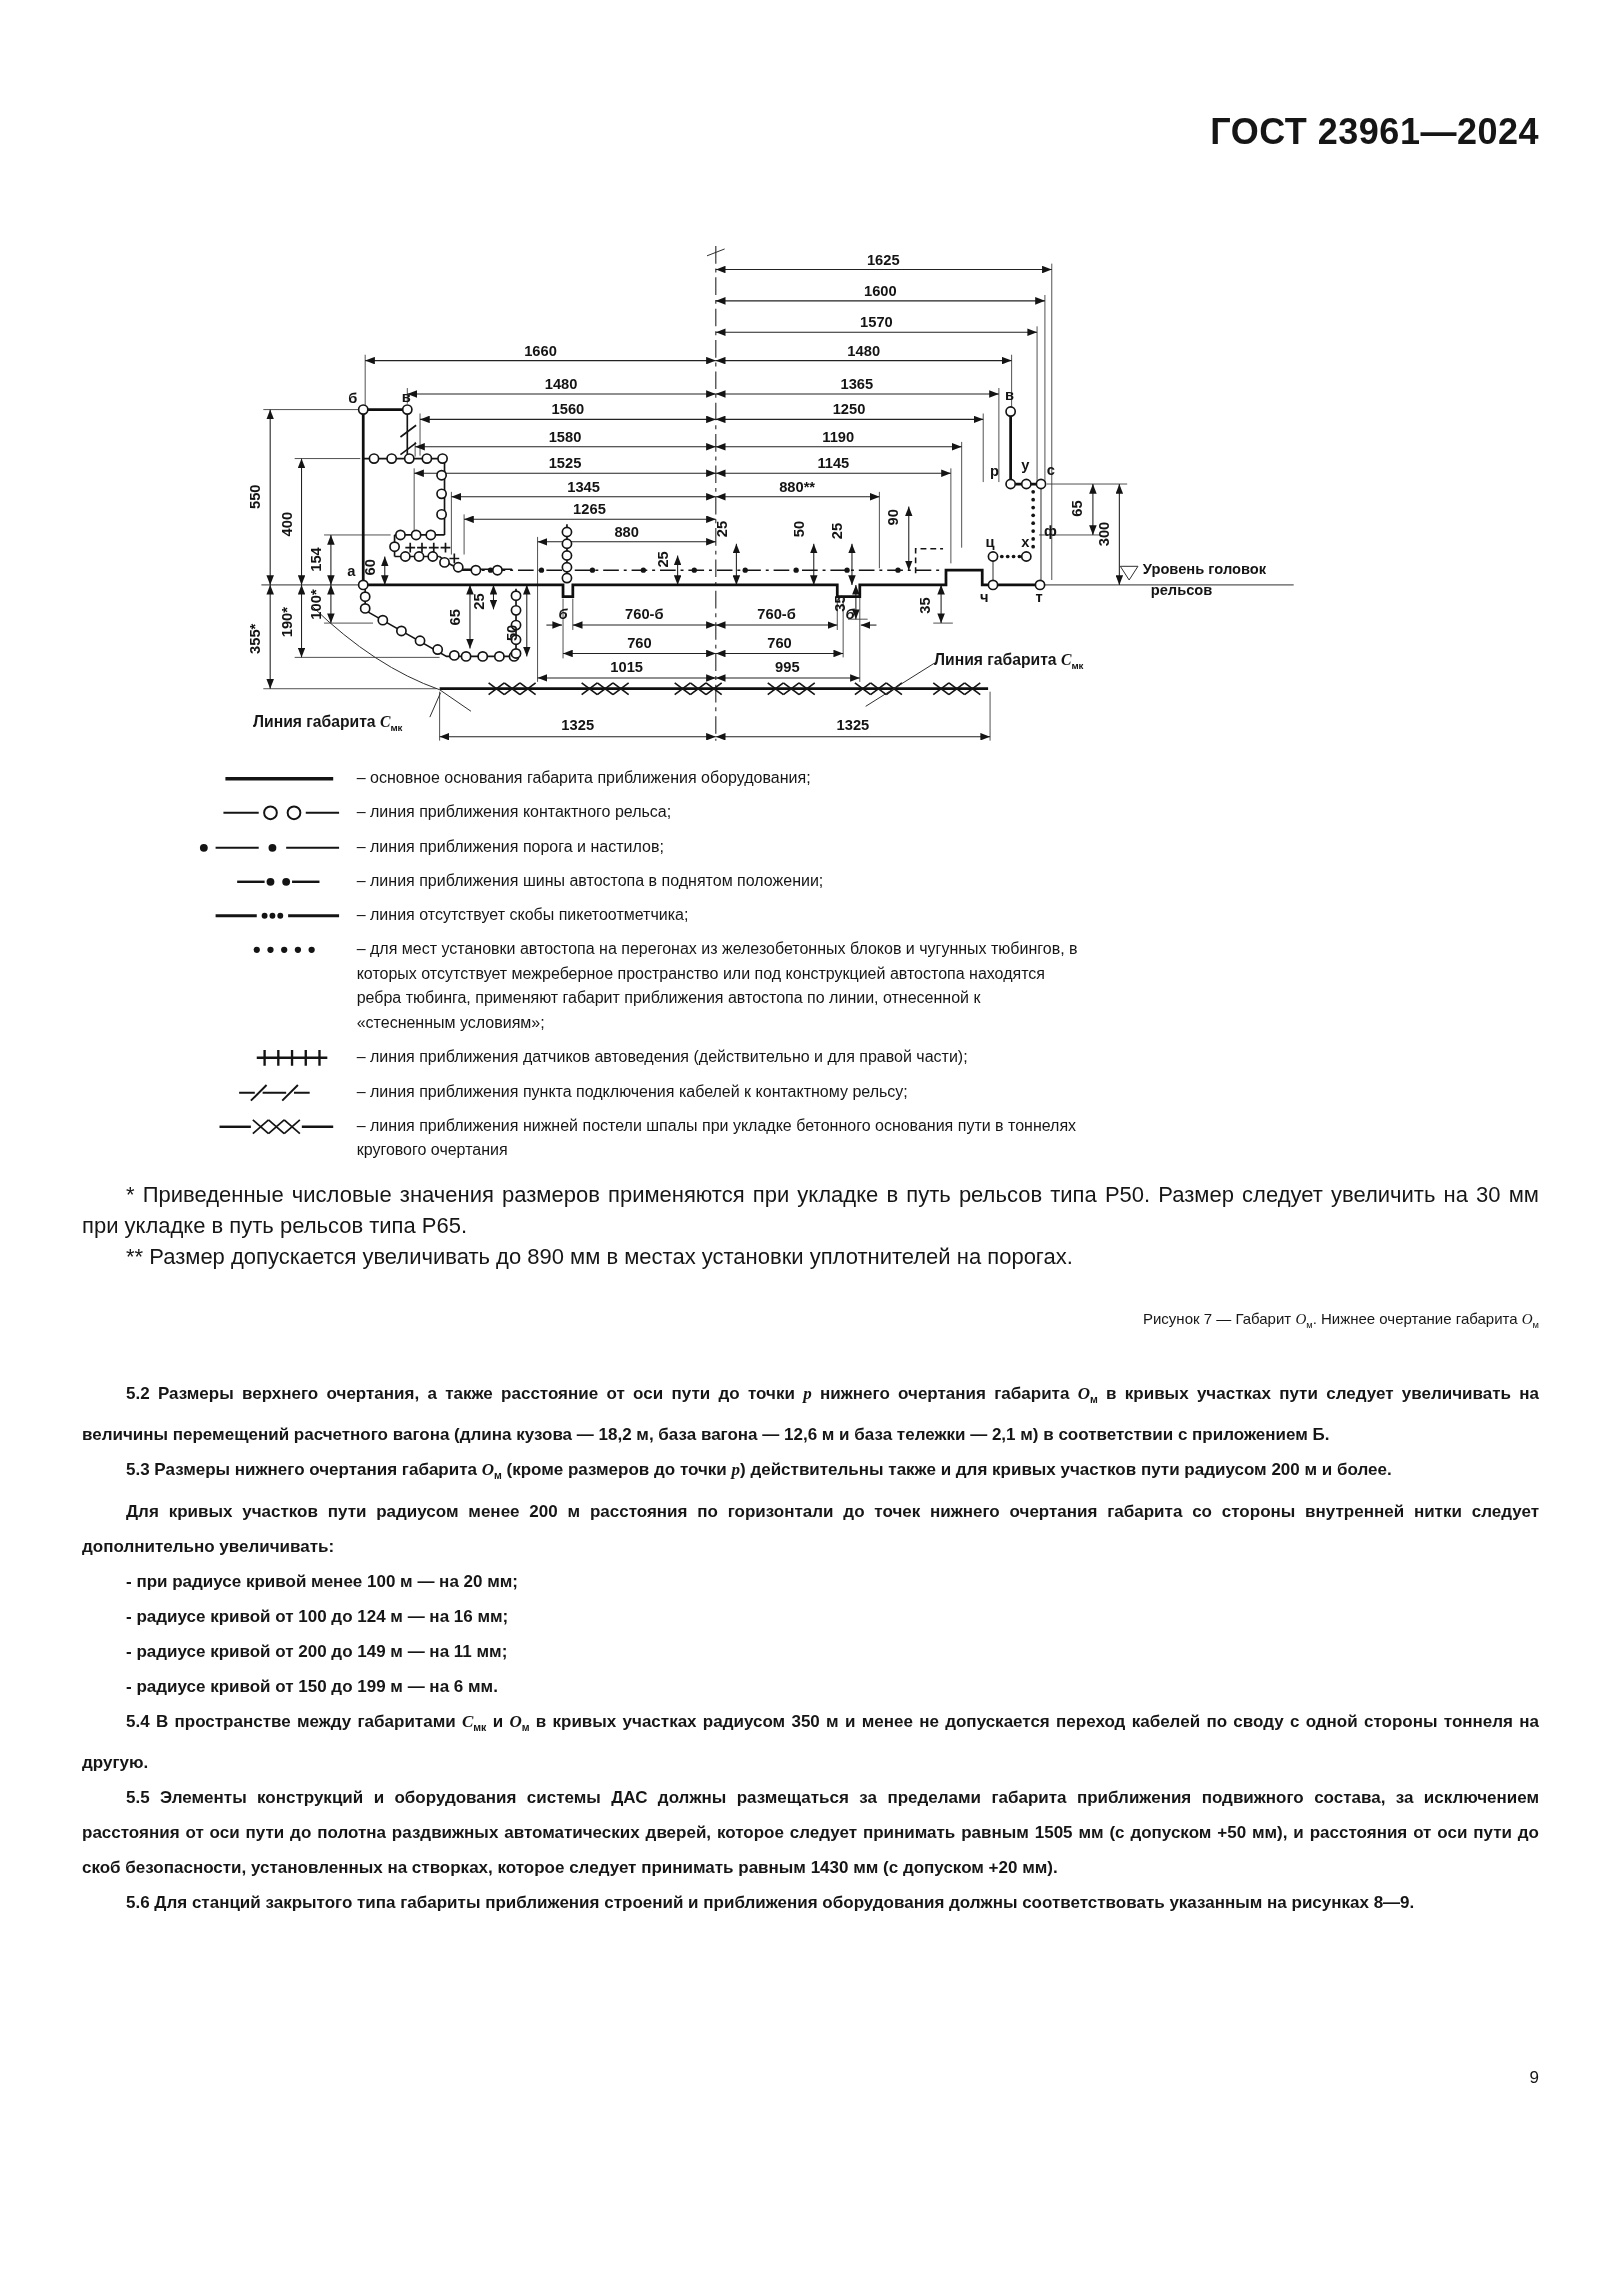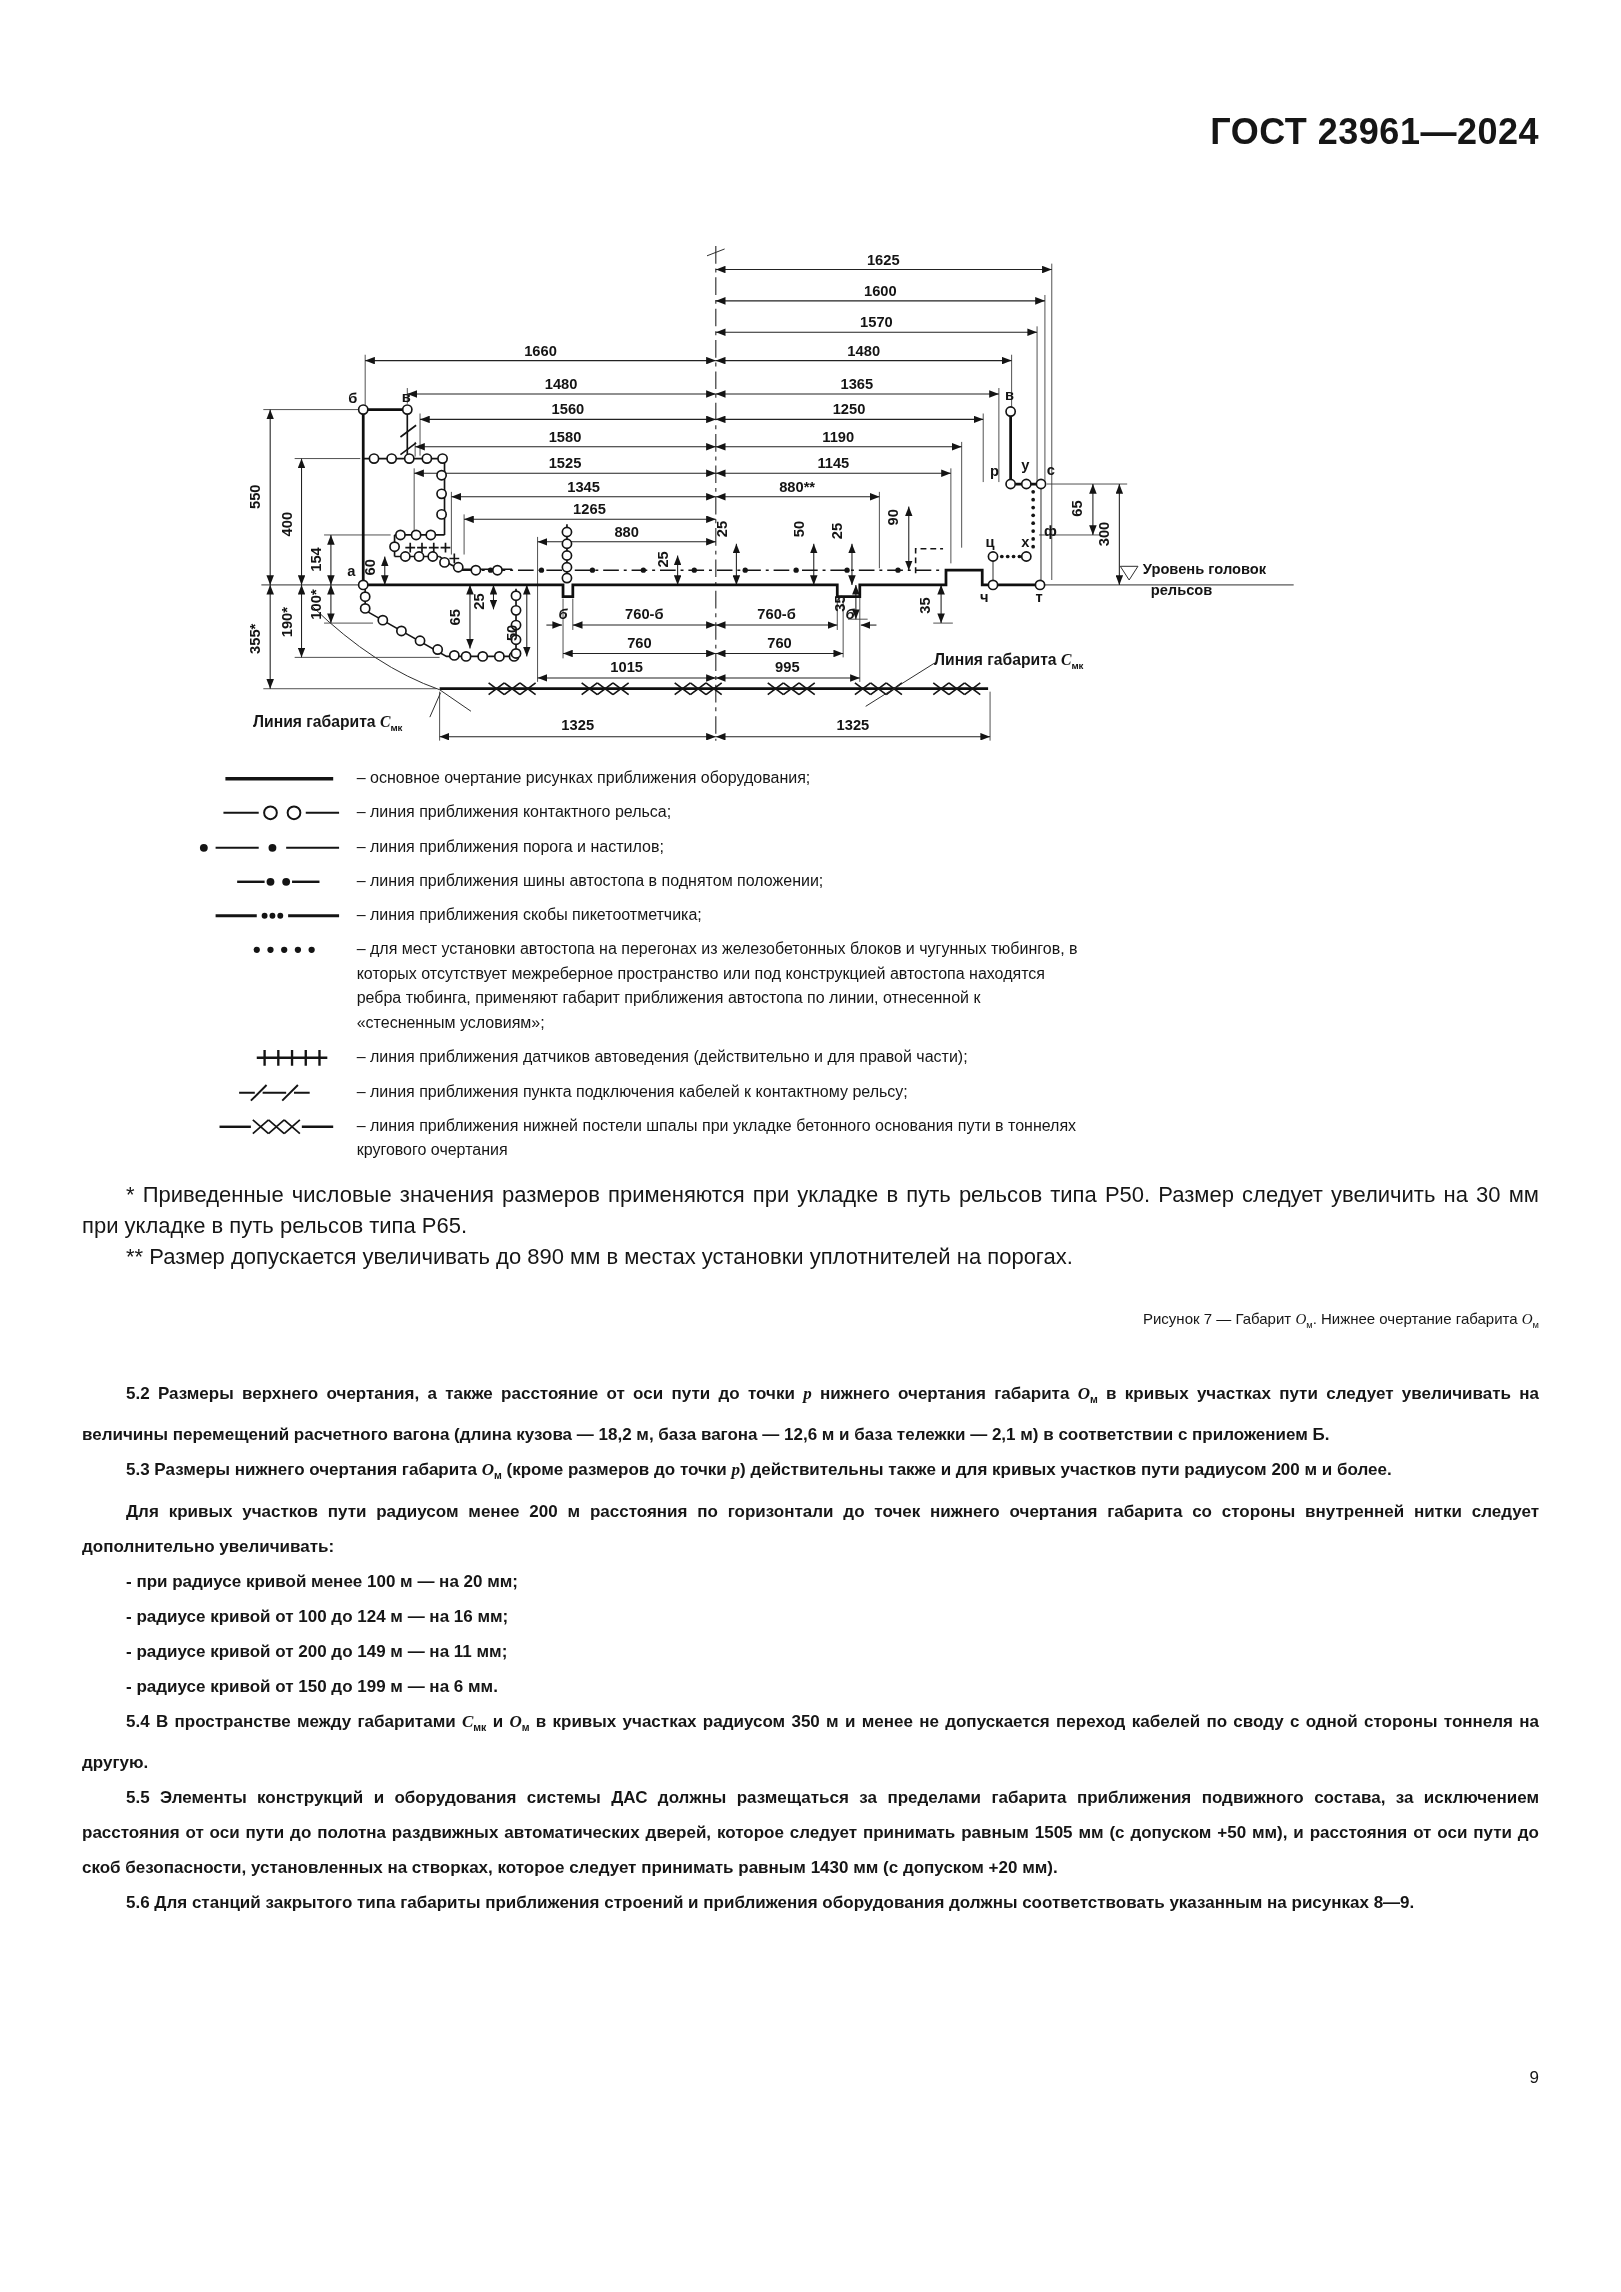--- a/index.html
+++ b/index.html
@@ -336,21 +336,21 @@
 
 <div class="abs gauge-label" style="left:253px;top:713px;">Линия габарита <i>С</i><sub>мк</sub></div>
 <div class="abs gauge-label" style="left:934px;top:651px;">Линия габарита <i>С</i><sub>мк</sub></div>
 
 <div id="legend" class="abs">
 
   <div class="lrow">
     <svg class="lsym" width="147" height="21.6" viewBox="0 0 150 22">
       <line x1="30" y1="11" x2="140" y2="11" stroke="#141414" stroke-width="3.5"></line>
     </svg>
-    <div class="ltext">– основное очертание рисунках приближения оборудования;</div>
+    <div class="ltext">– основное основания габарита приближения оборудования;</div>
   </div>
 
   <div class="lrow">
     <svg class="lsym" width="147" height="21.6" viewBox="0 0 150 22">
       <line x1="28" y1="11" x2="64" y2="11" stroke="#141414" stroke-width="2"></line>
       <circle cx="76" cy="11" r="6.5" fill="none" stroke="#141414" stroke-width="2"></circle>
       <circle cx="100" cy="11" r="6.5" fill="none" stroke="#141414" stroke-width="2"></circle>
       <line x1="112" y1="11" x2="146" y2="11" stroke="#141414" stroke-width="2"></line>
     </svg>
     <div class="ltext">– линия приближения контактного рельса;</div>
@@ -377,21 +377,21 @@
   </div>
 
   <div class="lrow">
     <svg class="lsym" width="147" height="21.6" viewBox="0 0 150 22">
       <line x1="20" y1="11" x2="62" y2="11" stroke="#141414" stroke-width="3"></line>
       <circle cx="70" cy="11" r="3" fill="#141414"></circle>
         <circle cx="78" cy="11" r="3" fill="#141414"></circle>
       <circle cx="86" cy="11" r="3" fill="#141414"></circle>
       <line x1="94" y1="11" x2="146" y2="11" stroke="#141414" stroke-width="3"></line>
     </svg>
-    <div class="ltext">– линия приближения скобы пикетоотметчика;</div>
+    <div class="ltext">– линия отсутствует скобы пикетоотметчика;</div>
   </div>
 
   <div class="lrow">
     <svg class="lsym" width="147" height="21.6" viewBox="0 0 150 22">
       <circle cx="62" cy="11" r="3.2" fill="#141414"></circle>
         <circle cx="76" cy="11" r="3.2" fill="#141414"></circle>
       <circle cx="90" cy="11" r="3.2" fill="#141414"></circle>
         <circle cx="104" cy="11" r="3.2" fill="#141414"></circle>
       <circle cx="118" cy="11" r="3.2" fill="#141414"></circle>
     </svg>

